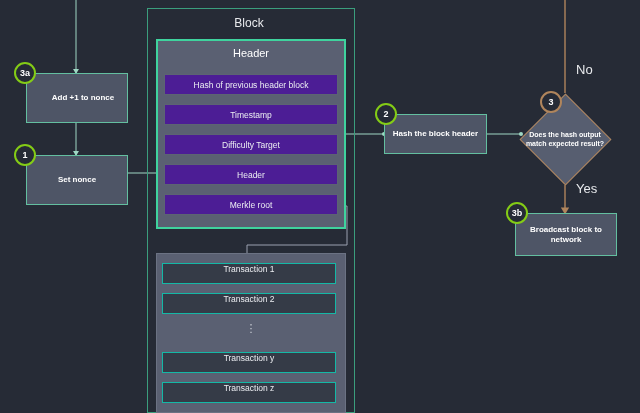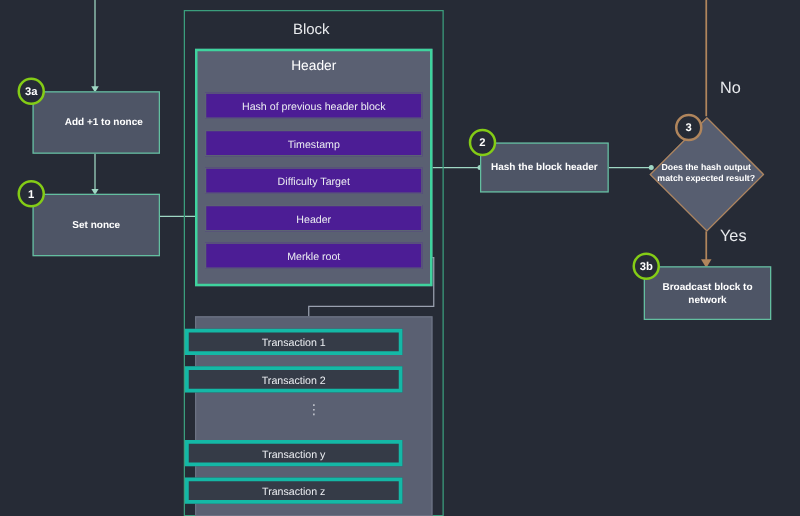--- a/index.html
+++ b/index.html
@@ -73,25 +73,25 @@
   }
 
   
   #tx-group{
     position:absolute;left:156px;top:253px;width:190px;height:160px;
     background:#5a6072;
     border:1px solid #6b7283;
     box-sizing:border-box;
   }
   .txrow{
-    position:absolute;left:148px;width:174px;height:21px;
+    position:absolute;left:162px;width:174px;height:21px;
     background:#353b47;
-    border:3px solid #14b8a6;
-    box-sizing:border-box;
-    display:flex;align-items:center;justify-content:center;
+    border:1px solid #14b8a6;
+    box-sizing:border-box;
+    display:flex;justify-content:center;
     font-size:8.5px;color:#eceef2;
   }
   #tx-ellipsis{
     position:absolute;left:164px;top:318px;width:174px;height:20px;
     display:flex;align-items:center;justify-content:center;
     color:#c9ccd4;font-size:11px;letter-spacing:0;line-height:0.55;
   }
   #tx-ellipsis span{display:block;}
 
   

